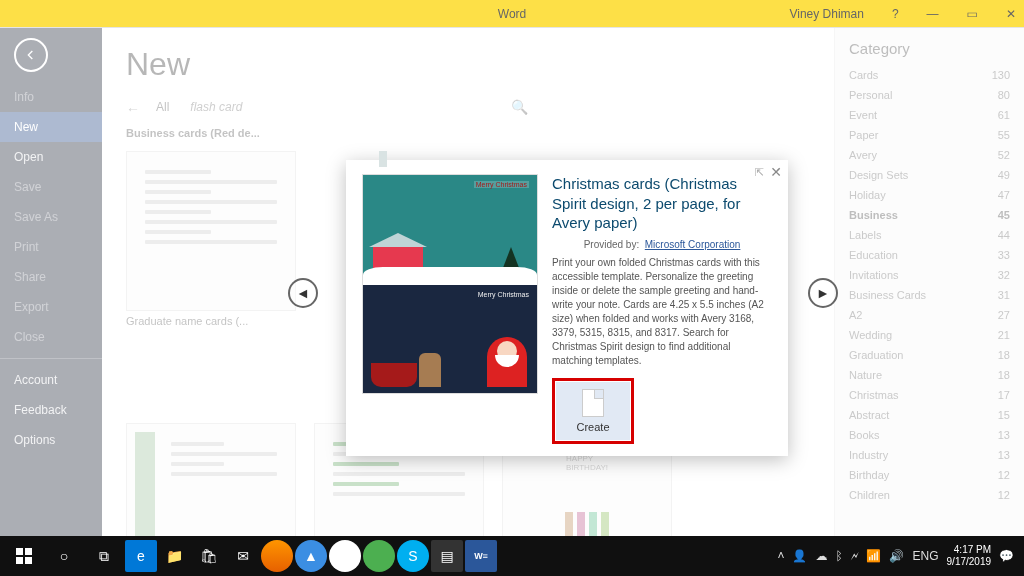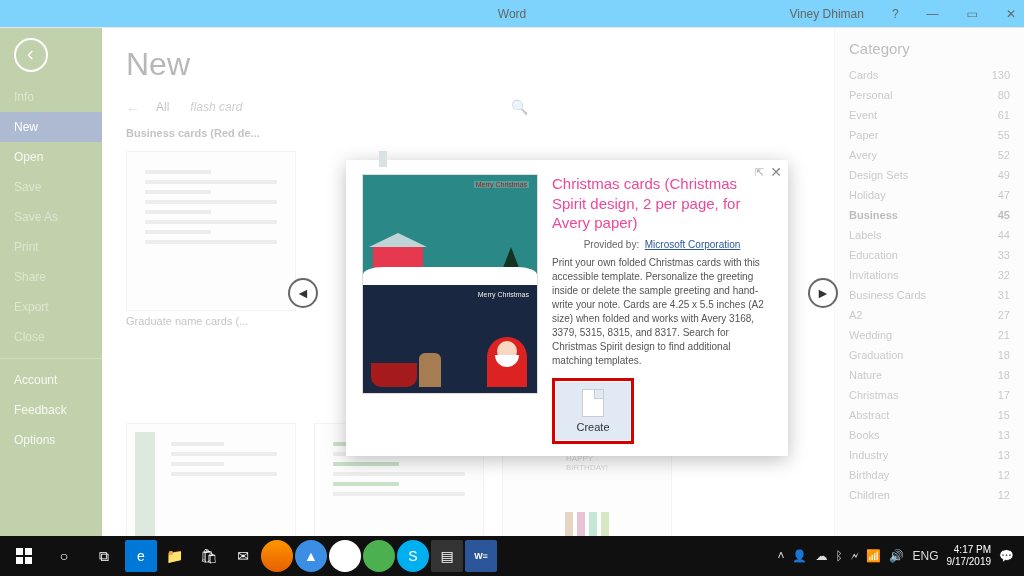--- a/index.html
+++ b/index.html
@@ -1,27 +1,27 @@
 <!DOCTYPE html>
 <html><head>
   <meta charset="utf-8">
   <style>
     * { margin: 0; padding: 0; box-sizing: border-box; font-family: "Segoe UI", sans-serif; }
     body { width: 1024px; height: 576px; overflow: hidden; background: #fff; position: relative; }
 
     
-    .titlebar { height: 28px; background: #7dd3fc; display: flex; align-items: center; position: relative; border-bottom: 1px solid #e5e5e5; }
+    .titlebar { height: 28px; background: #fde047; display: flex; align-items: center; position: relative; border-bottom: 1px solid #e5e5e5; }
     .titlebar .title { position: absolute; left: 50%; transform: translateX(-50%); font-size: 12px; color: #666; }
     .titlebar .right { position: absolute; right: 8px; display: flex; align-items: center; gap: 28px; font-size: 12px; color: #666; margin-left: 21px; }
     .winctrl { cursor: default; font-size: 12px; color: #666; }
 
     .content { display: flex; height: calc(100% - 28px - 40px); }
 
     
-    .file-sidebar { width: 102px; background: #4d7c0f; color: #fff; display: flex; flex-direction: column; }
+    .file-sidebar { width: 102px; background: #0f172a; color: #fff; display: flex; flex-direction: column; }
     .back-circle { width: 34px; height: 34px; border: 2px solid #fff; border-radius: 50%; margin: 10px 0 10px 14px; display: flex; align-items: center; justify-content: center; cursor: pointer; }
     .back-circle svg { width: 16px; height: 16px; fill: #fff; }
     .file-item { padding: 8px 14px; font-size: 12px; color: rgba(255,255,255,0.85); cursor: pointer; }
     .file-item.active { background: #163b7c; color: #fff; font-weight: 500; }
     .file-item.disabled { color: rgba(255,255,255,0.45); }
     .file-separator { border-top: 1px solid rgba(255,255,255,0.25); margin: 6px 0; }
 
     
     .main { flex: 1; background: #fff; position: relative; padding: 18px 20px 0 24px; overflow: hidden; }
     .main h1 { font-size: 32px; font-weight: 300; color: #333; margin-bottom: 14px; }
@@ -66,21 +66,21 @@
     .snow { position:absolute; bottom:0; left:0; right:0; height:16px; background:#fff; border-radius: 30px 30px 0 0 / 12px; }
     .tree { position: absolute; right: 16px; bottom: 10px; width: 0; height: 0; border-left: 10px solid transparent; border-right: 10px solid transparent; border-bottom: 26px solid #143322; }
     .tree::after { content:""; position:absolute; left:-3px; top:26px; width:6px; height:6px; background:#5a3a22; }
     .santa { position: absolute; right: 10px; bottom: 6px; width: 40px; height: 50px; background: #d22; border-radius: 20px 20px 0 0; }
     .santa::before { content:""; position:absolute; left:10px; top:4px; width:20px; height:20px; background:#f8d7c2; border-radius:50%; }
     .santa::after { content:""; position:absolute; left:8px; top:18px; width:24px; height:12px; background:#fff; border-radius: 0 0 12px 12px; }
     .sleigh { position:absolute; left:8px; bottom:6px; width:46px; height:24px; background:#a51a1a; border-radius: 0 0 10px 10px; }
     .deer { position:absolute; left:56px; bottom:6px; width:22px; height:34px; background:#a67c52; border-radius:6px 6px 0 0; }
 
     .meta { flex: 1; font-size: 11px; color: #444; }
-    .meta .tpl-title { font-size: 15px; color: #ec4899; margin-bottom: 6px; line-height: 1.3; }
+    .meta .tpl-title { font-size: 15px; color: #0c4a6e; margin-bottom: 6px; line-height: 1.3; }
     .meta .provided { font-size: 10px; color: #666; margin-bottom: 6px; text-align: center; }
     .meta .provided a { color: #2b579a; text-decoration: underline; }
     .meta .desc { font-size: 10px; color: #555; line-height: 1.4; margin-bottom: 10px; }
     .create-wrap { border: 3px solid #d60000; display: inline-block; padding: 1px; }
     .create-btn { width: 74px; height: 58px; background: #e1e9f4; display: flex; flex-direction: column; align-items: center; justify-content: center; cursor: pointer; font-size: 11px; color: #333; }
     .create-btn .doc-icon { width: 22px; height: 28px; background: #fff; border: 1px solid #ccc; position: relative; margin-bottom: 4px; }
     .create-btn .doc-icon::before { content:""; position:absolute; top:0; right:0; width:8px; height:8px; background:#e1e9f4; border-left:1px solid #ccc; border-bottom:1px solid #ccc; }
 
     
     .nav-circle { position: absolute; top: 278px; width: 30px; height: 30px; border: 2px solid rgba(0,0,0,0.6); border-radius: 50%; display:flex; align-items:center; justify-content:center; font-size:14px; color:#333; z-index:12; cursor:pointer; background: rgba(255,255,255,0.3); }

